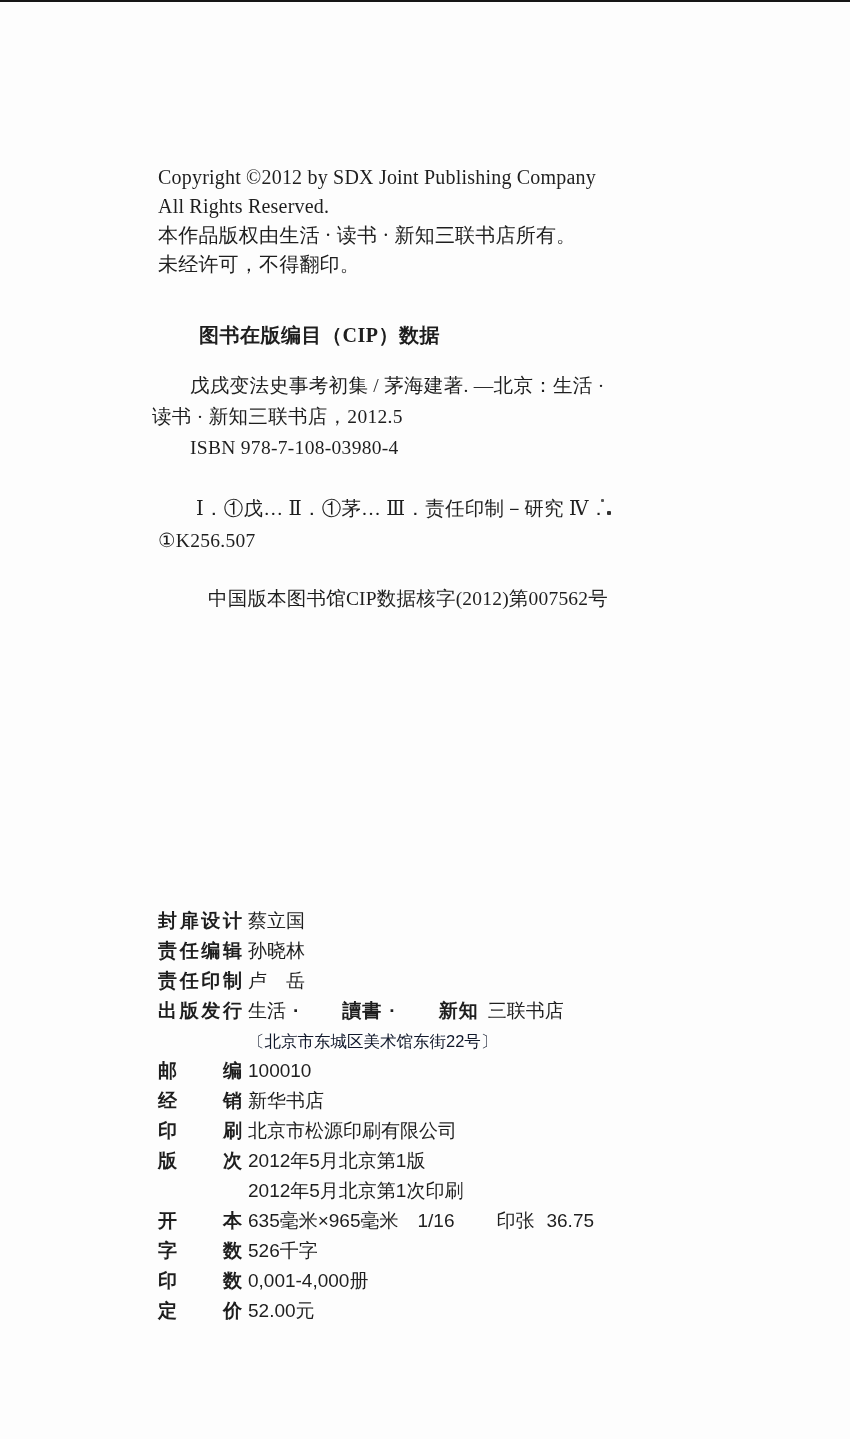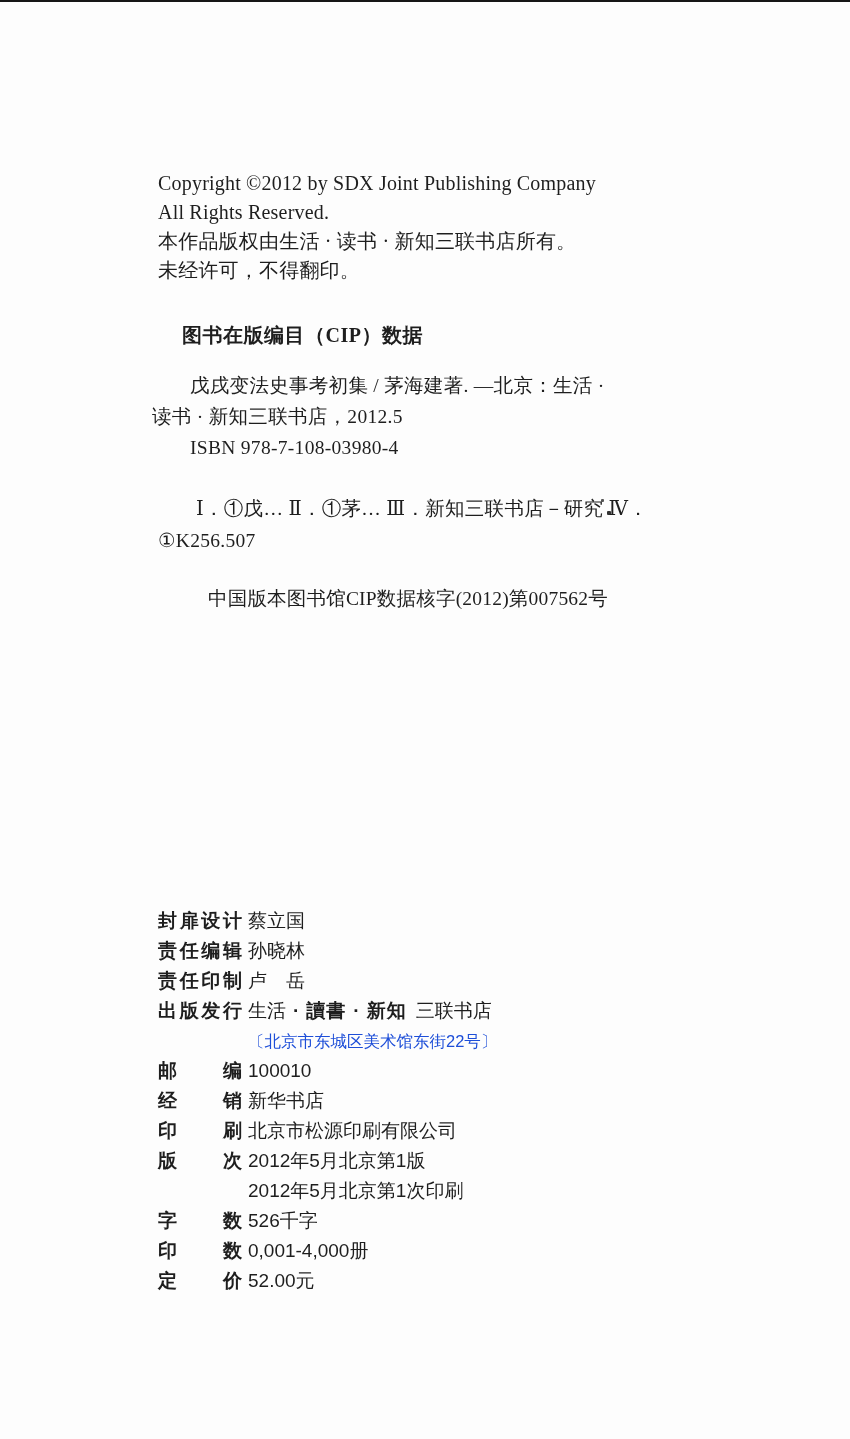--- a/index.html
+++ b/index.html
@@ -16,27 +16,27 @@
     background:#fdfdfd;
   }
   .top-edge{
     position:absolute;top:0;left:0;width:850px;height:2px;
     background:#161616;
   }
   p{margin:0;white-space:pre-wrap;}
 
   
   .copyright{
-    position:absolute;left:158px;top:169px;
+    position:absolute;left:158px;top:163px;
     font-size:20px;line-height:29px;
     letter-spacing:0.2px;
   }
   
   .cip-title{
-    position:absolute;left:182px;top:305px;
+    position:absolute;left:199px;top:305px;
     font-size:20px;font-weight:700;
     letter-spacing:0.5px;
   }
   
   .cip-entry{
     position:absolute;left:152px;top:370px;
     font-size:19.5px;line-height:31px;
     letter-spacing:0.3px;
   }
   .indent{text-indent:38px;}
@@ -60,25 +60,25 @@
   }
   .crow{height:30px;line-height:30px;white-space:nowrap;}
   .clabel{
     display:inline-block;width:84px;margin-right:6px;
     text-align:justify;text-align-last:justify;
     font-weight:700;letter-spacing:0;
     vertical-align:top;
   }
   .cvalue{white-space:pre-wrap;}
   .cont{margin-left:90px;}
-  .address{font-size:16.5px;color:#1d4ed8;}
+  .address{font-size:16.5px;color:#0f172a;}
   .pub .dot{margin:0 7px;font-weight:700;}
   .pub .logo{
     font-family:Liberation Sans, sans-serif;
-    font-weight:700;letter-spacing:1px;
+    font-weight:700;letter-spacing:1px;margin-left:36px;
   }
   .pub .suffix{margin-left:9px;}
   .sheets-label{margin-left:42px;font-weight:400;}
   .sheets-value{margin-left:12px;}
 
   
   .speck{position:absolute;background:#1d1d1d;border-radius:1px;display:block;}
   .s1{left:601px;top:499px;width:3px;height:3px;opacity:.75;}
   .s2{left:607px;top:511px;width:4px;height:4px;opacity:.9;}
 </style>
@@ -97,21 +97,21 @@
 
   <h2 class="cip-title">图书在版编目（CIP）数据</h2>
 
   <section class="cip-entry">
     <p class="indent">戊戌变法史事考初集 / 茅海建著. —北京：生活 ·</p>
     <p>读书 · 新知三联书店，2012.5</p>
     <p class="indent">ISBN 978-7-108-03980-4</p>
   </section>
 
   <section class="classification">
-    <p class="indent">Ⅰ．①戊… Ⅱ．①茅… Ⅲ．新知三联书店－研究 Ⅳ．</p>
+    <p class="indent">Ⅰ．①戊… Ⅱ．①茅… Ⅲ．责任印制－研究 Ⅳ．</p>
     <p>①K256.507</p>
   </section>
 
   <p class="cip-number">中国版本图书馆CIP数据核字(2012)第007562号</p>
 
   <section class="colophon">
 
     <div class="crow">
       <span class="clabel">封扉设计</span><span class="cvalue">蔡立国</span>
     </div>
@@ -145,20 +145,23 @@
     </div>
 
     <div class="crow">
       <span class="clabel">版次</span><span class="cvalue">2012年5月北京第1版</span>
     </div>
 
     <div class="crow">
       <span class="cvalue cont">2012年5月北京第1次印刷</span>
     </div>
 
+    <div class="crow">
+      <span class="clabel">开本</span><span class="cvalue">635毫米×965毫米　1/16</span><span class="cvalue sheets-label">印张</span><span class="cvalue sheets-value">36.75</span>
+    </div>
 
     <div class="crow">
       <span class="clabel">字数</span><span class="cvalue">526千字</span>
     </div>
 
     <div class="crow">
       <span class="clabel">印数</span><span class="cvalue">0,001-4,000册</span>
     </div>
 
     <div class="crow">

